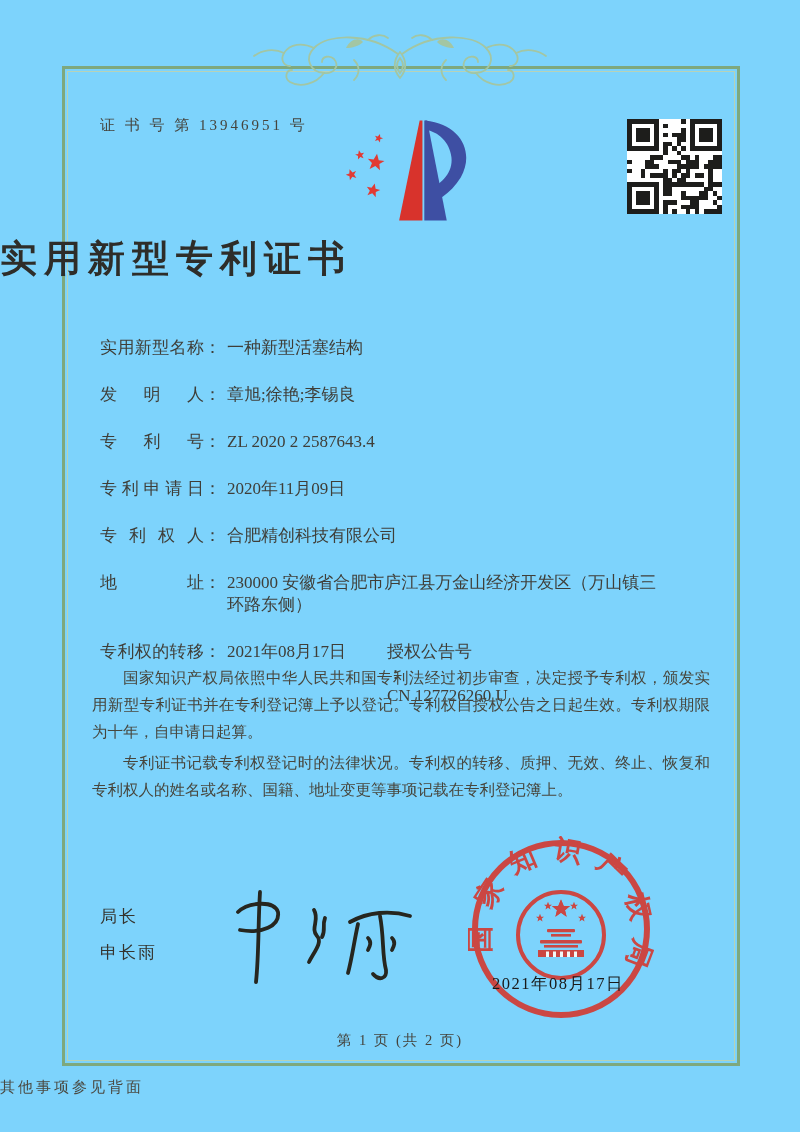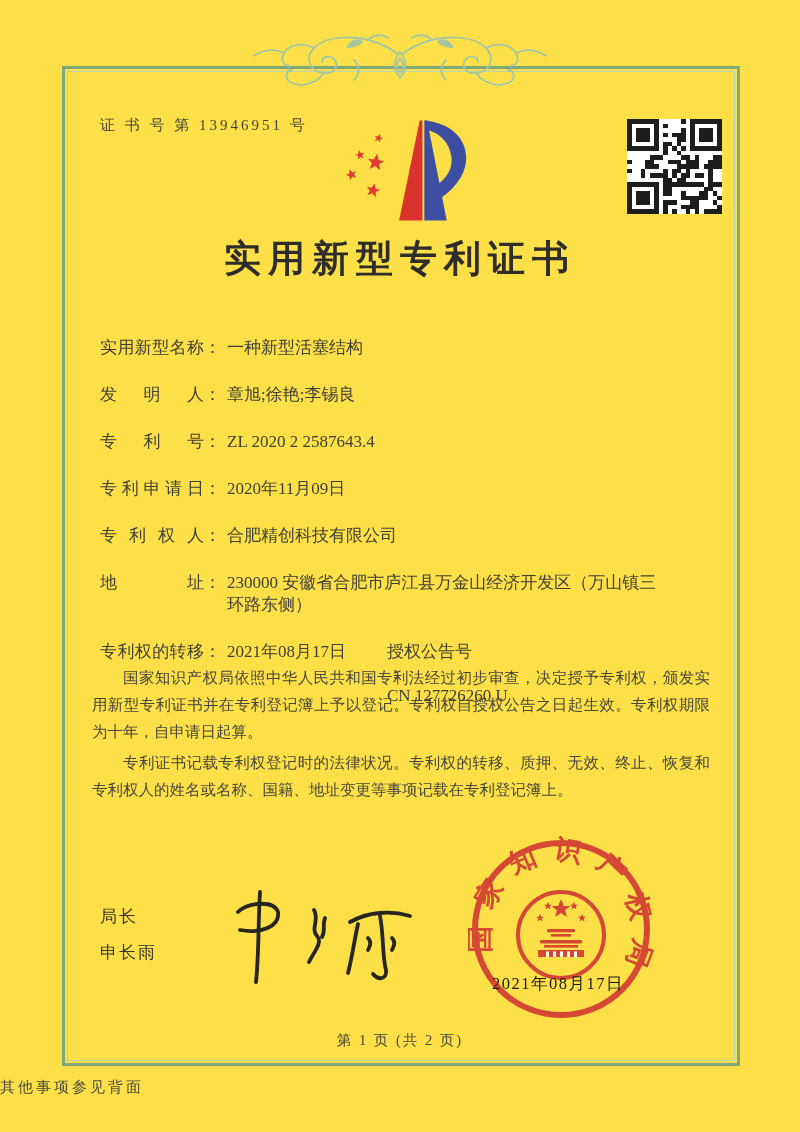--- a/index.html
+++ b/index.html
@@ -4,21 +4,21 @@
 <style>
   html,body{margin:0;padding:0;}
   body{
     width:800px;height:1132px;
     background:#fdfdf9;
     font-family:"Liberation Serif","DejaVu Serif",serif;
     color:#3f3e38;
     position:relative;
     overflow:hidden;
   }
-  .page{position:absolute;inset:0;background:#fde047;text-decoration:underline;}
+  .page{position:absolute;inset:0;background:#7dd3fc;text-decoration:underline;}
 
   
   .frame{
     position:absolute;left:62px;top:66px;width:672px;height:994px;
     border:3px solid #7ea87e;
   }
   .frame-inner{
     position:absolute;inset:2px;
     border:1px solid #b7d2b7;
   }
@@ -28,21 +28,21 @@
   .cert-no{
     position:absolute;left:100px;top:116px;
     font-size:15px;letter-spacing:3px;color:#45443d;
   }
 
   .logo{position:absolute;left:331px;top:104px;}
   .qr{position:absolute;left:627px;top:119px;width:95px;height:95px;}
 
   .title{
     position:absolute;left:0;right:0;top:234px;
-    text-align:center;font-size:37px;font-weight:bold;
+    text-align:left;font-size:37px;font-weight:bold;
     letter-spacing:7px;color:#2e2d29;
   }
 
   .fields{position:absolute;left:100px;top:337px;width:614px;font-size:17px;}
   .f-row{display:flex;line-height:22px;margin-bottom:25px;position:relative;}
   .f-label{
     display:inline-block;width:104px;flex:none;
     text-align:justify;text-align-last:justify;
   }
   .f-colon{flex:none;margin-right:6px;}

